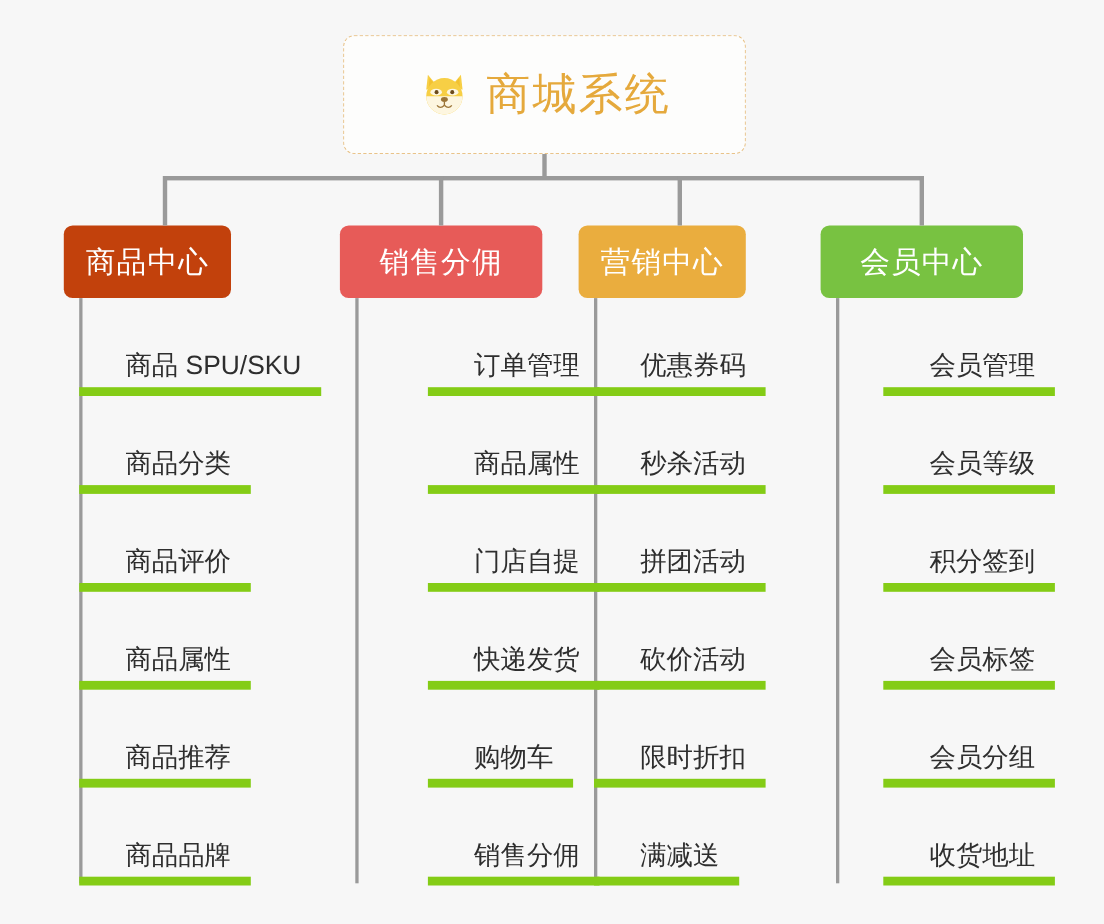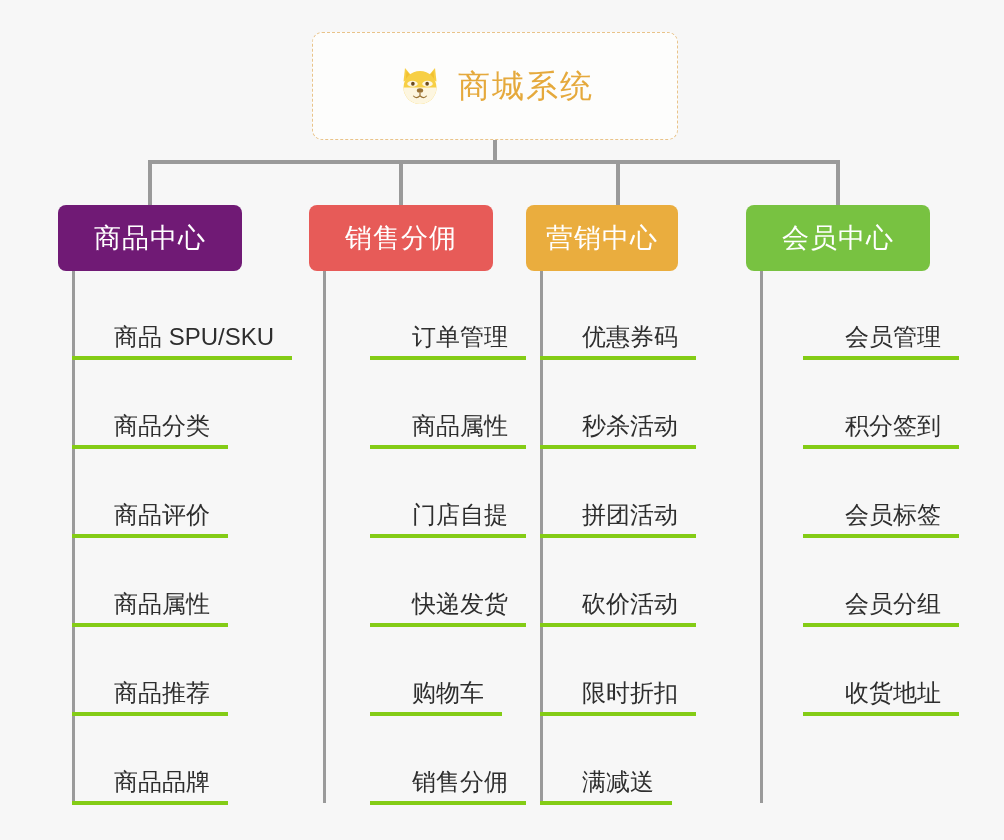--- a/index.html
+++ b/index.html
@@ -37,21 +37,21 @@
     justify-content: center;
     gap: 14px;
   }
   .root-emoji {
     width: 48px;
     height: 48px;
     position: relative;
     flex: none;
   }
   .root-title {
-    font-size: 32px;
+    font-size: 40px;
     color: #e5a93c;
     letter-spacing: 2px;
     line-height: 1;
     white-space: nowrap;
   }
 
   
   .conn {
     position: absolute;
     background: #9a9a9a;
@@ -101,21 +101,21 @@
     top: 271px;
     left: 0;
   }
   .leaf-item {
     height: 89px;
     display: flex;
     align-items: flex-end;
     box-sizing: border-box;
   }
   .leaf-underline {
-    border-bottom: 4px solid #84cc16;
+    border-bottom: 8px solid #84cc16;
     padding: 0 18px 4px 42px;
     font-size: 24px;
     color: #2e2e2e;
     white-space: nowrap;
     line-height: 1.25;
   }
 </style>
 </head>
 <body>
 
@@ -141,21 +141,21 @@
       </svg>
     </span>
     <span class="root-title">商城系统</span>
   </div>
 
   <div class="conn conn-v-root"></div>
   <div class="conn conn-h-main"></div>
 
   <div id="branches">
       <div class="branch" style="left: 58px; width: 184px;">
-        <div class="branch-header" style="background: #701a75; width: 184px;">商品中心</div>
+        <div class="branch-header" style="background: #c2410c; width: 152px;">商品中心</div>
       </div>
       <div class="branch" style="left: 309px; width: 184px;">
         <div class="branch-header" style="background: rgb(231, 91, 88); width: 184px;">销售分佣</div>
       </div>
       <div class="branch" style="left: 526px; width: 184px;">
         <div class="branch-header" style="background: rgb(234, 173, 62); width: 152px;">营销中心</div>
       </div>
       <div class="branch" style="left: 746px; width: 148px;">
         <div class="branch-header" style="background: rgb(120, 194, 65); width: 184px;">会员中心</div>
       </div>
@@ -178,21 +178,21 @@
       </div>
       <div class="leaf-item">
         <div class="leaf-underline">商品推荐</div>
       </div>
       <div class="leaf-item">
         <div class="leaf-underline">商品品牌</div>
       </div>
     </div>
     <div class="conn conn-v-branch" style="left: 399px;"></div>
     <div class="branch-stem" style="left: 323px; height: 532px;"></div>
-    <div class="leaf-list" style="left: 322px; padding-left: 48px;">
+    <div class="leaf-list" style="left: 341px; padding-left: 48px;">
       <div class="leaf-item">
         <div class="leaf-underline">订单管理</div>
       </div>
       <div class="leaf-item">
         <div class="leaf-underline">商品属性</div>
       </div>
       <div class="leaf-item">
         <div class="leaf-underline">门店自提</div>
       </div>
       <div class="leaf-item">
@@ -227,20 +227,23 @@
         <div class="leaf-underline">满减送</div>
       </div>
     </div>
     <div class="conn conn-v-branch" style="left: 836px;"></div>
     <div class="branch-stem" style="left: 760px; height: 532px;"></div>
     <div class="leaf-list" style="left: 803px;">
       <div class="leaf-item">
         <div class="leaf-underline">会员管理</div>
       </div>
       <div class="leaf-item">
+        <div class="leaf-underline">会员等级</div>
+      </div>
+      <div class="leaf-item">
         <div class="leaf-underline">积分签到</div>
       </div>
       <div class="leaf-item">
         <div class="leaf-underline">会员标签</div>
       </div>
       <div class="leaf-item">
         <div class="leaf-underline">会员分组</div>
       </div>
       <div class="leaf-item">
         <div class="leaf-underline">收货地址</div>

